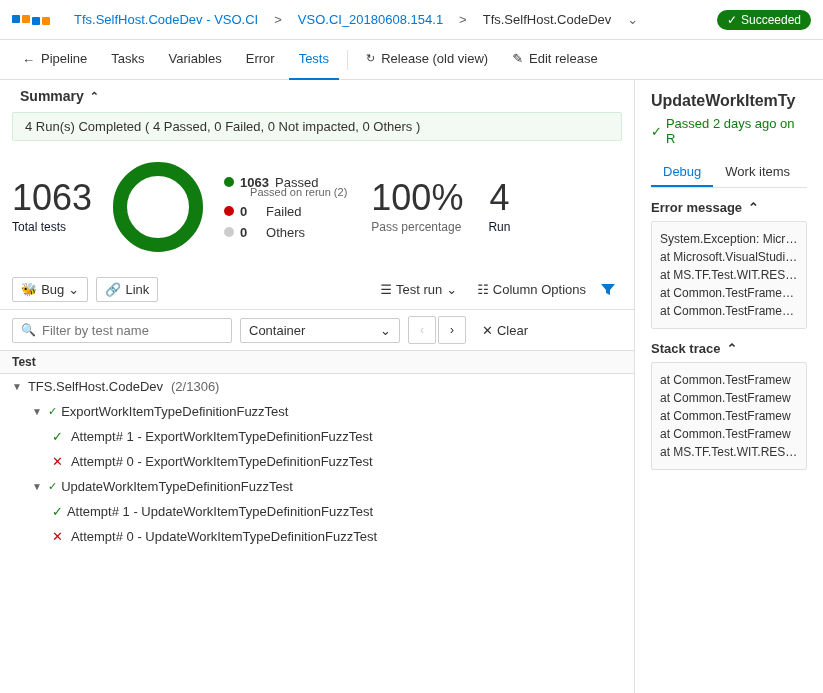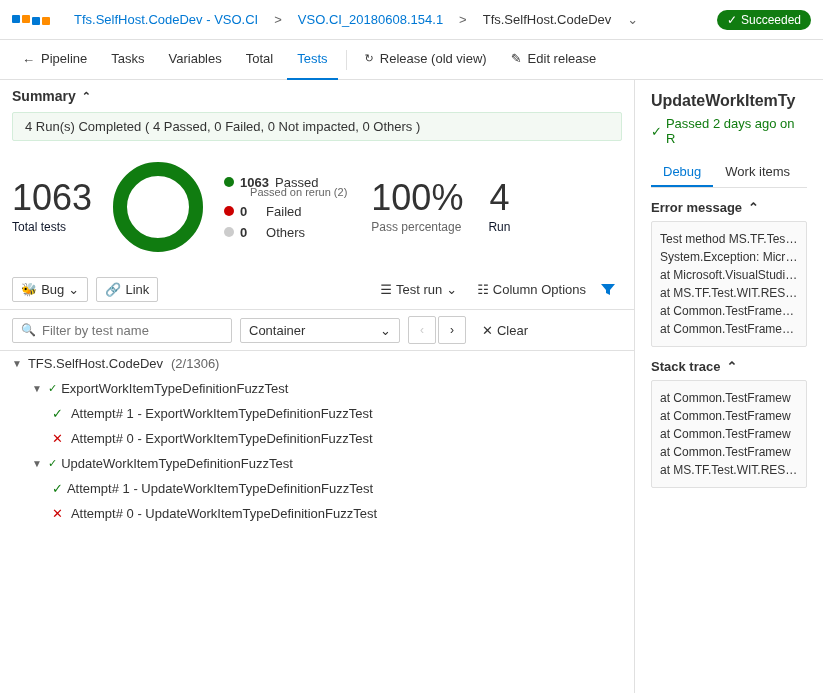--- a/index.html
+++ b/index.html
@@ -35,21 +35,21 @@
     .nav-separator { width: 1px; height: 20px; background: #e0e0e0; margin: 0 4px; }
 
     
     .main { display: flex; height: calc(693px - 80px); }
 
     
     .left-panel { flex: 0 0 635px; overflow: hidden; border-right: 1px solid #e0e0e0; }
 
     
     .summary-header {
-      display: flex; align-items: center; padding: 8px 12px;
+      display: flex; align-items: center; padding: 8px 20px;
       cursor: pointer; font-size: 14px; font-weight: 600;
     }
     .summary-header .chevron { margin-left: 6px; font-size: 11px; }
 
     .summary-bar {
       background: #f3f9f3; border: 1px solid #d4edda;
       margin: 0 12px 8px 12px; padding: 6px 12px; font-size: 13px; color: #333; border-radius: 2px;
     }
 
     .summary-stats {
@@ -206,21 +206,21 @@
   </div>
 </div>
 
 <div class="nav-tabs">
   <div class="nav-tab">
     <span>←</span>
     <span>Pipeline</span>
   </div>
   <div class="nav-tab">Tasks</div>
   <div class="nav-tab">Variables</div>
-  <div class="nav-tab">Total</div>
+  <div class="nav-tab">Error</div>
   <div class="nav-tab active">Tests</div>
   <div class="nav-separator"></div>
   <div class="nav-tab">
     <span style="font-size:11px;">↻</span>
     <span>Release (old view)</span>
   </div>
   <div class="nav-tab">
     <span>✎</span>
     <span>Edit release</span>
   </div>
@@ -325,20 +325,23 @@
       <div class="nav-arrows">
         <div class="arrow-btn disabled">‹</div>
         <div class="arrow-btn">›</div>
       </div>
       <div class="clear-btn">
         <span>✕</span>
         <span>Clear</span>
       </div>
     </div>
 
+    <div class="test-table-header">
+      <span>Test</span>
+    </div>
 
     <div class="test-list">
 
       <div class="test-group">
         <div class="test-group-row">
           <span class="chevron-sm">▼</span>
           <span>TFS.SelfHost.CodeDev</span>
           <span style="color:#666; margin-left:4px;">(2/1306)</span>
         </div>
 
@@ -388,21 +391,20 @@
     <div class="right-tabs">
       <div class="right-tab active">Debug</div>
       <div class="right-tab">Work items</div>
     </div>
 
     <div class="section-header">
       <span>Error message</span>
       <span>⌃</span>
     </div>
     <div class="section-content">
-      <div>Test method MS.TF.Test.W</div>
       <div>System.Exception: Microsof</div>
       <div>at Microsoft.VisualStudio.T</div>
       <div>at MS.TF.Test.WIT.REST.Tes</div>
       <div>at Common.TestFramewor</div>
       <div>at Common.TestFramewor</div>
     </div>
 
     <div class="section-header">
       <span>Stack trace</span>
       <span>⌃</span>

